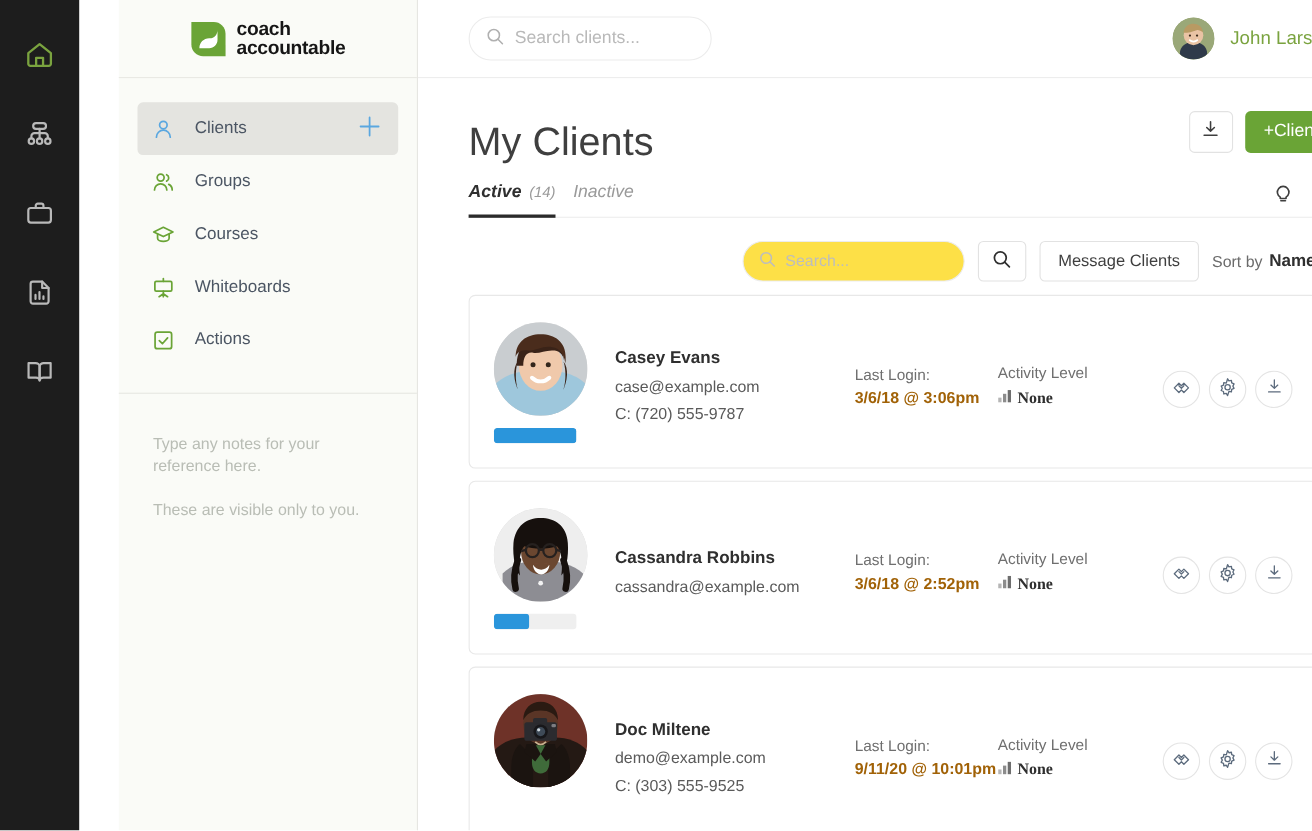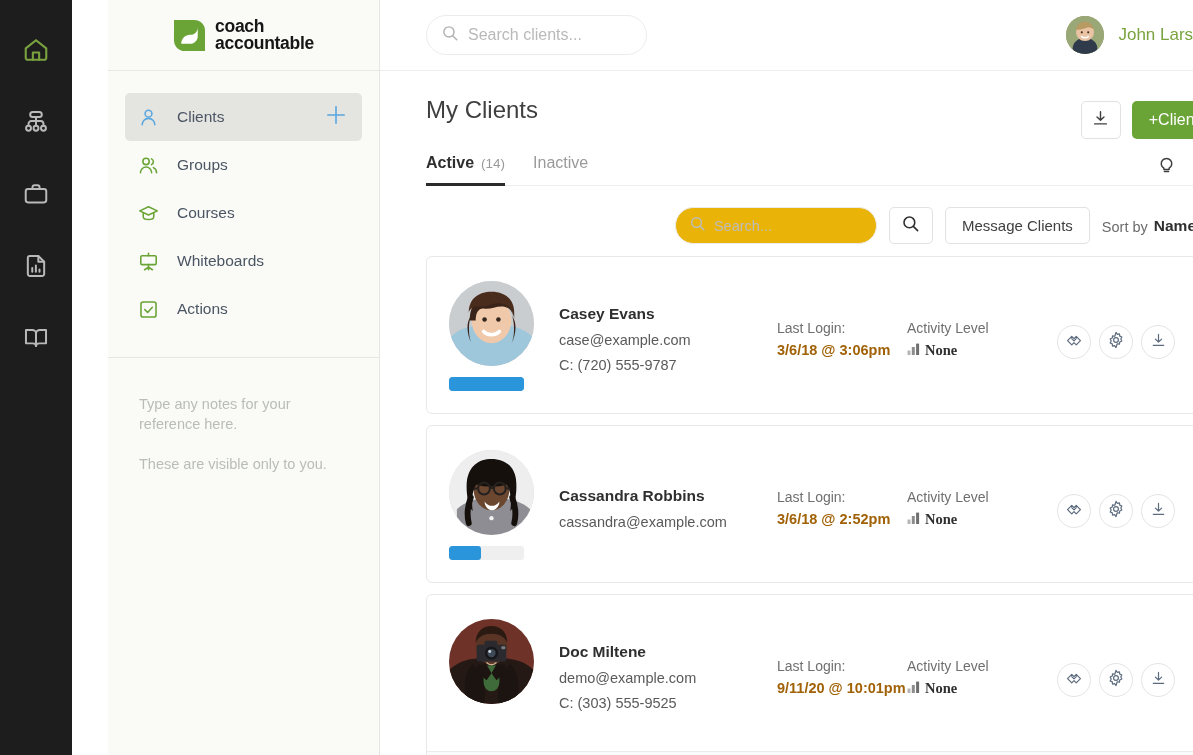--- a/index.html
+++ b/index.html
@@ -90,49 +90,49 @@
   .avatar-sm {
     width: 38px; height: 38px; border-radius: 50%;
     overflow: hidden; background: #8fa06a; position: relative; flex: 0 0 38px;
   }
   .user-name { font-size: 17px; color: #7aa33f; }
   .caret { color: #7aa33f; font-size: 13px; }
 
   .content { flex: 1; padding: 0 46px 0 46px; position: relative; overflow: hidden; }
 
   .page-head { display: flex; align-items: flex-start; padding-top: 25px; }
-  .page-title { font-size: 24px; color: #3f3f3f; font-weight: normal; }
+  .page-title { font-size: 36px; color: #3f3f3f; font-weight: normal; margin-top: 12px; }
   .head-actions { margin-left: auto; display: flex; align-items: center; gap: 11px; padding-top: 5px; }
   .icon-btn {
     width: 40px; height: 38px; border: 1px solid #e2e2e2; border-radius: 5px;
     background: #fff; display: flex; align-items: center; justify-content: center;
     cursor: pointer;
   }
   .primary-btn {
     background: #6aa436; color: #fff; border: 0; border-radius: 5px;
     height: 38px; padding: 0 17px; font-size: 16px; cursor: pointer;
     font-family: "Liberation Sans", sans-serif;
   }
 
   .tabs-row { display: flex; align-items: flex-end; margin-top: 14px; }
-  .tabs { display: flex; gap: 28px; }
+  .tabs { display: flex; gap: 16px; font-style: italic; }
   .tab {
     padding-bottom: 11px; font-size: 16px; color: #9a9a9a; cursor: pointer;
     border-bottom: 3px solid transparent; display: flex; align-items: baseline; gap: 7px;
   }
   .tab.active { color: #2f2f2f; font-weight: bold; border-bottom-color: #2b2b2b; }
   .tab .count { font-size: 13.5px; color: #9a9a9a; font-weight: normal; }
   .tabs-right { margin-left: auto; display: flex; gap: 18px; padding-bottom: 8px; }
   .tabs-right .ti { cursor: pointer; }
   .tabs-underline { height: 1px; background: #ededed; margin-top: -1px; }
 
   .toolbar { display: flex; align-items: center; justify-content: flex-end; gap: 12px; margin-top: 21px; }
   .search-pill {
     width: 202px; height: 37px; border: 1px solid #ececec; border-radius: 19px;
-    display: flex; align-items: center; padding: 0 13px; background: #eab308;
+    display: flex; align-items: center; padding: 0 13px; background: #fde047;
   }
   .search-pill input {
     border: 0; outline: 0; background: transparent; margin-left: 8px;
     font-size: 14.5px; color: #555; width: 140px;
     font-family: "Liberation Sans", sans-serif;
   }
   .search-pill input::placeholder { color: #bdbdbd; }
   .sq-btn {
     width: 44px; height: 37px; border: 1px solid #e2e2e2; border-radius: 5px;
     background: #fff; display: flex; align-items: center; justify-content: center; cursor: pointer;

